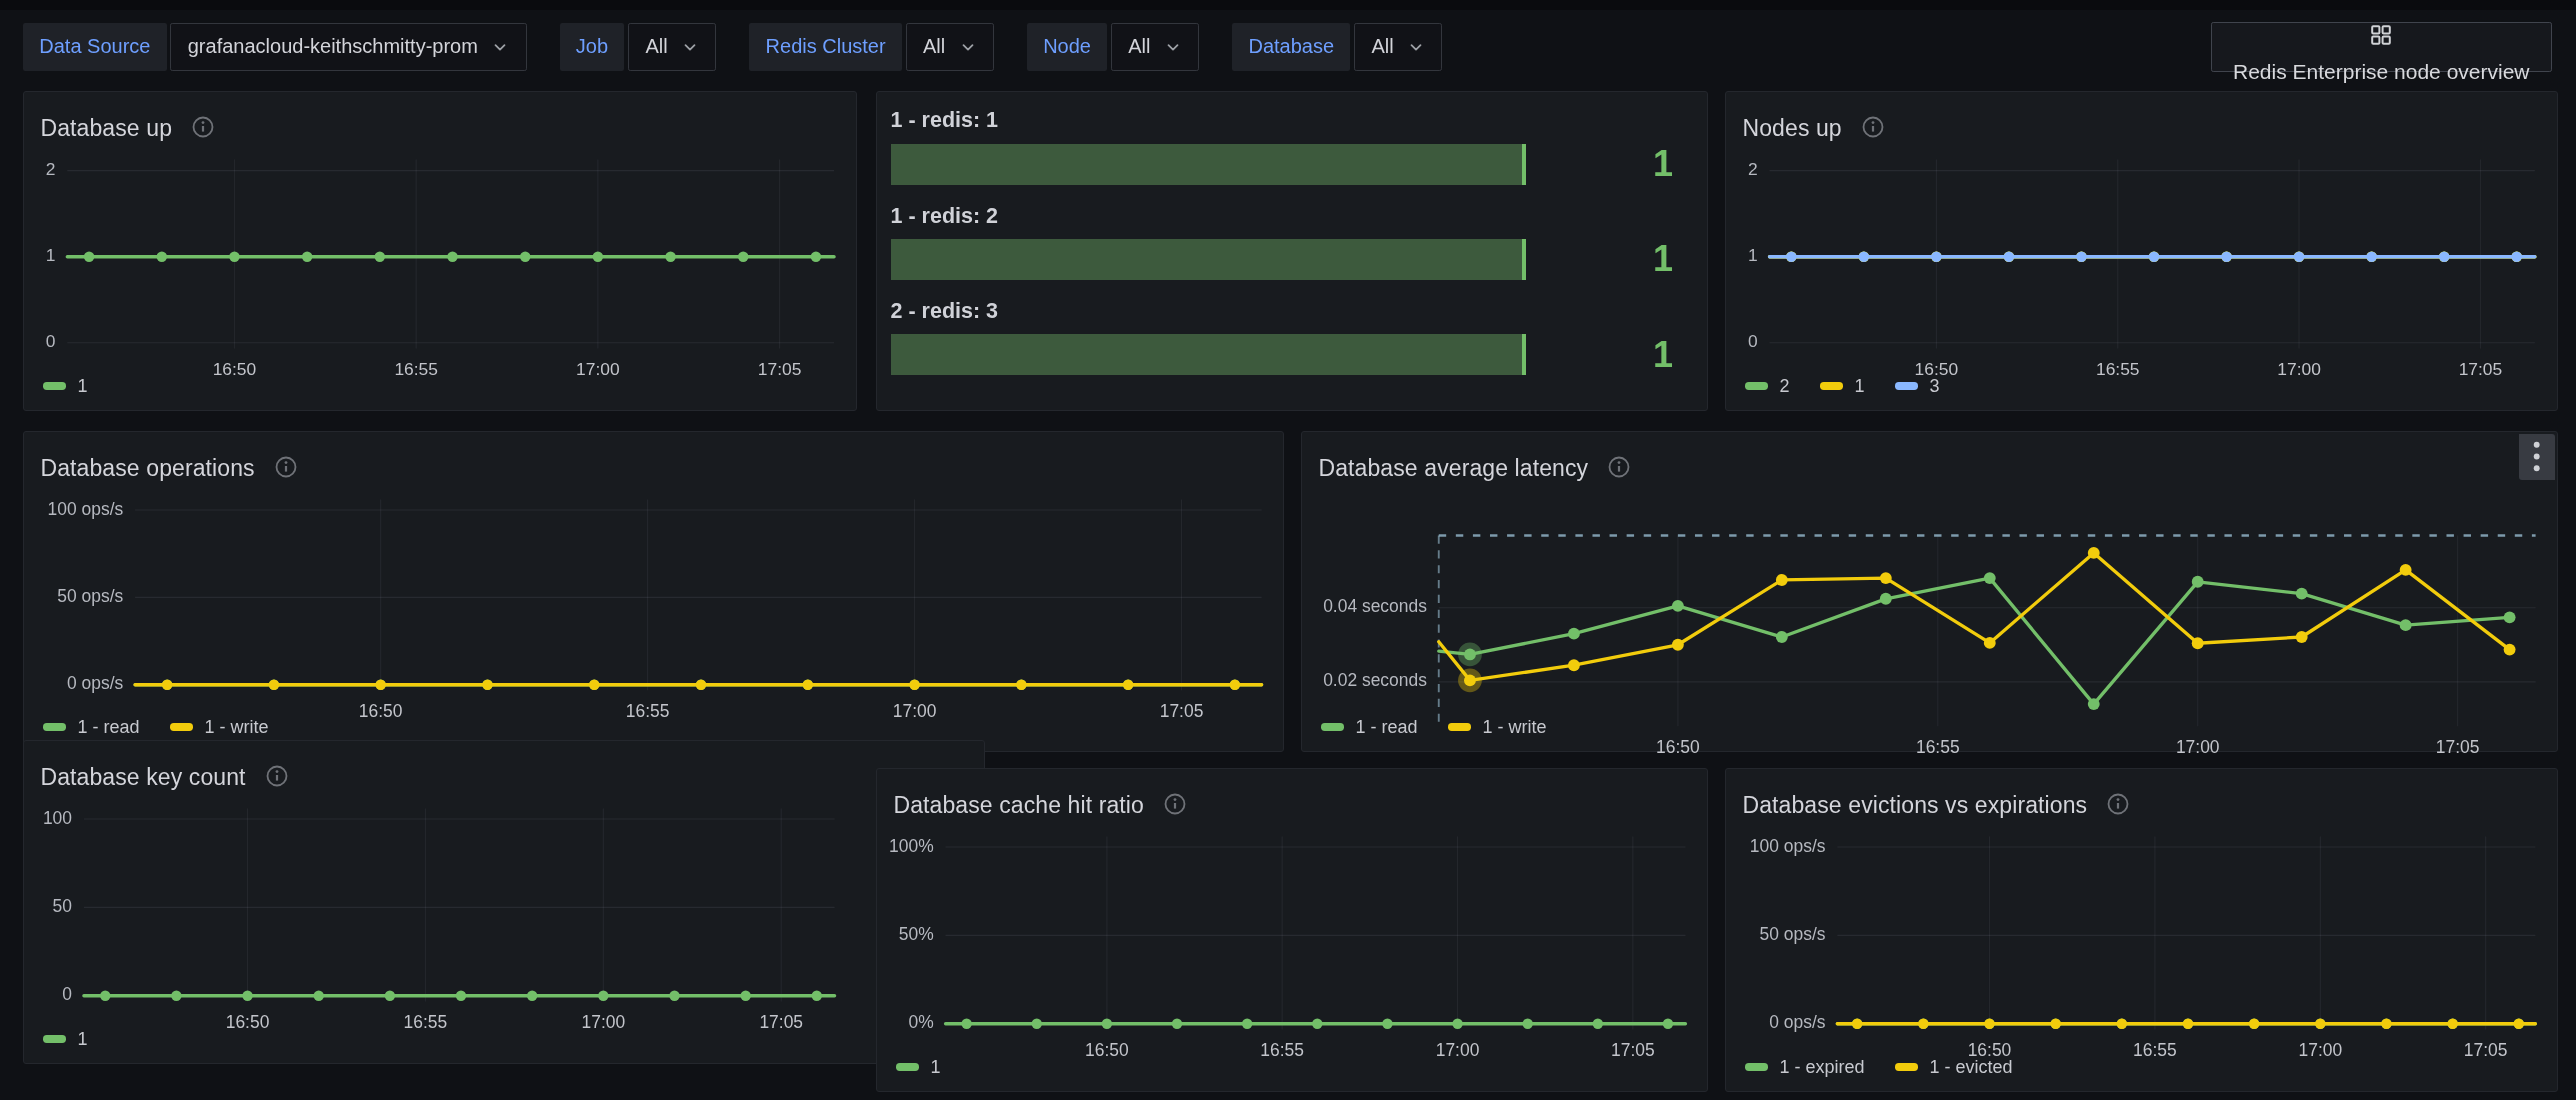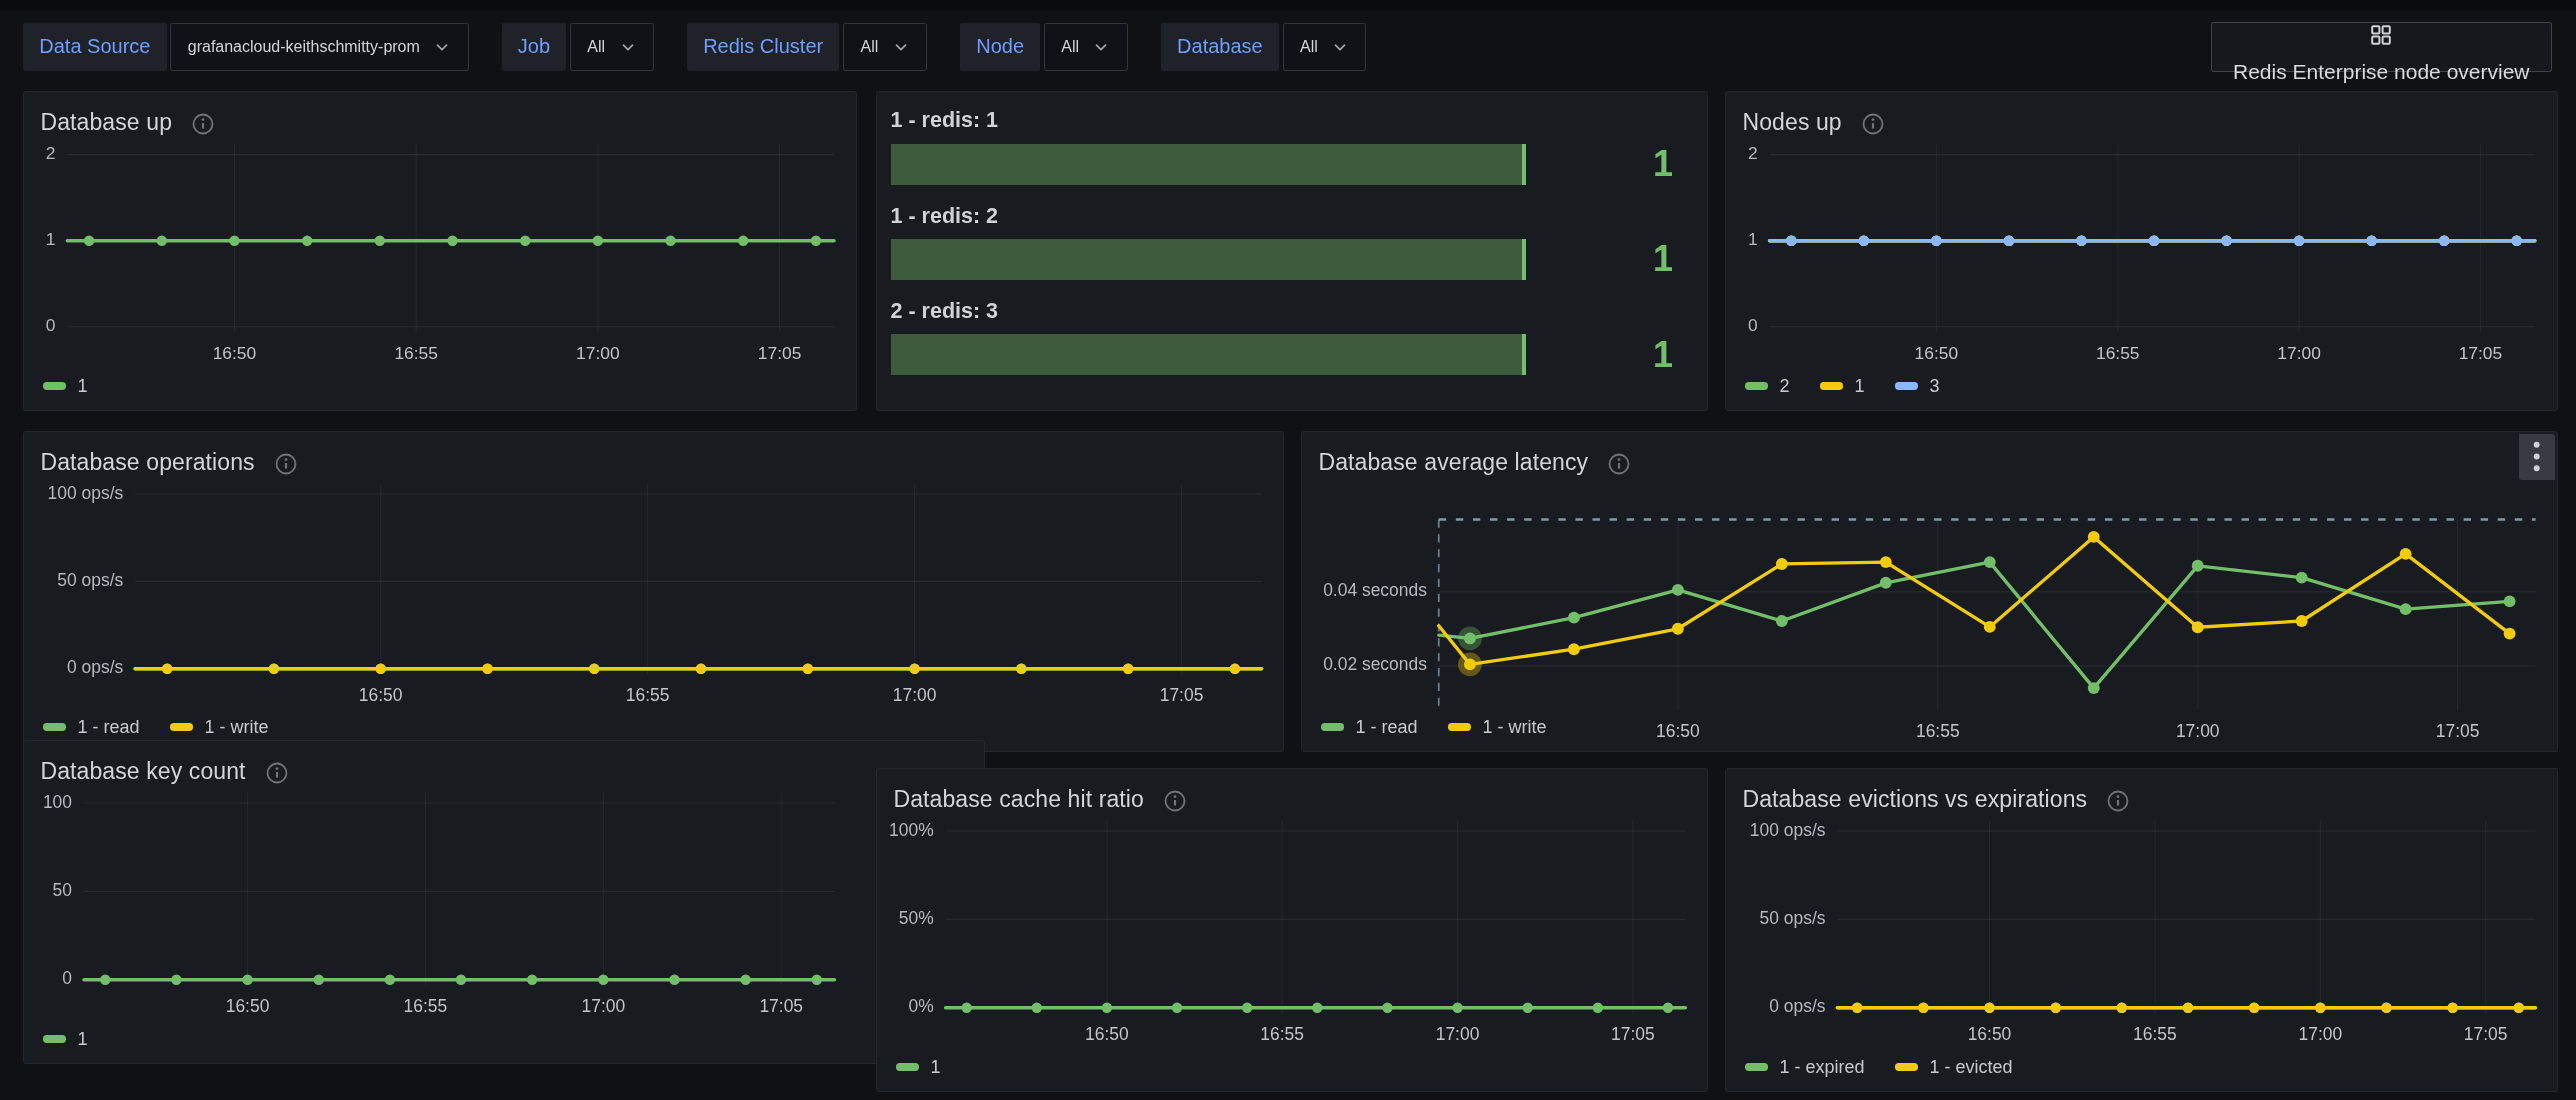--- a/index.html
+++ b/index.html
@@ -18,21 +18,21 @@
     display: flex; justify-content: space-between; align-items: center;
   }
   .filters { display: flex; gap: 33px; align-items: center; }
   .filter { display: flex; gap: 3.7px; align-items: center; }
   .chip-label {
     background: #1f2228; color: #6e9fff; font-size: 20px; height: 48px;
     display: flex; align-items: center; padding: 0 16.3px; border-radius: 2.2px;
     white-space: nowrap;
   }
   .chip-select {
-    background: #111217; border: 0.7px solid #33363d; color: #d3d4da; font-size: 16px;
+    background: #111217; border: 0.7px solid #33363d; color: #d3d4da; font-size: 20px;
     height: 48px; display: flex; align-items: center; gap: 13.4px; padding: 0 16.3px;
     border-radius: 2.2px; cursor: pointer; white-space: nowrap;
   }
   .caret { width: 18px; height: 18px; flex: 0 0 auto; }
   .links { display: flex; gap: 33px; align-items: center; }
   .link-btn {
     height: 50px; border: 0.7px solid #40444d; background: #16181d; border-radius: 2.2px;
     display: flex; align-items: center; gap: 13.4px; padding: 0 21px;
     font-size: 21px; color: #d8d9dd; font-weight: 500; cursor: pointer; white-space: nowrap; flex-direction: column;
   }
@@ -45,21 +45,21 @@
   }
   .p0 { left:23px;   top:91px;  width:834px; height:320px; }
   .p1 { left:876px; top:91px;  width:832px; height:320px; }
   .p2 { left:1725px; top:91px;  width:833px; height:320px; }
   .p3 { left:23px;   top:431px;  width:1261px; height:321px; }
   .p4 { left:1301px; top:431px;  width:1257px; height:321px;gap:36px; }
   .p5 { left:23px;   top:740px; width:962px; height:324px; }
   .p6 { left:876px; top:768px; width:832px; height:324px; }
   .p7 { left:1725px; top:768px; width:833px; height:324px; }
 
-  .panel-header { display:flex; align-items:flex-end; gap:19.3px; height:37px; flex:0 0 auto; padding-left:4.5px; }
+  .panel-header { display:flex; align-items:flex-start; gap:19.3px; height:37px; flex:0 0 auto; padding-left:4.5px;margin-top:16px; }
   .panel-title { font-size:23px; font-weight:500; color:#d4d5db; letter-spacing:0.1px; cursor:pointer; }
   .info-icon { width:24px; height:24px; flex:0 0 auto; opacity:0.75; }
 
   .chart { flex:1 1 auto; min-height:0; position:relative; }
   .legend { flex:0 0 auto; height:36px; display:flex; align-items:center; gap:31px; padding-left:7.4px; }
   .legend-item { display:flex; align-items:center; gap:11px; font-size:18px; color:#c7c9cf; cursor:pointer; }
   .pill { width:23px; height:7.4px; border-radius:3.7px; flex:0 0 auto; }
 
   
   .bars { flex:1 1 auto; display:flex; flex-direction:column; gap:18.6px; padding-top:9px; padding-left:1.5px;font-weight:bold; }

